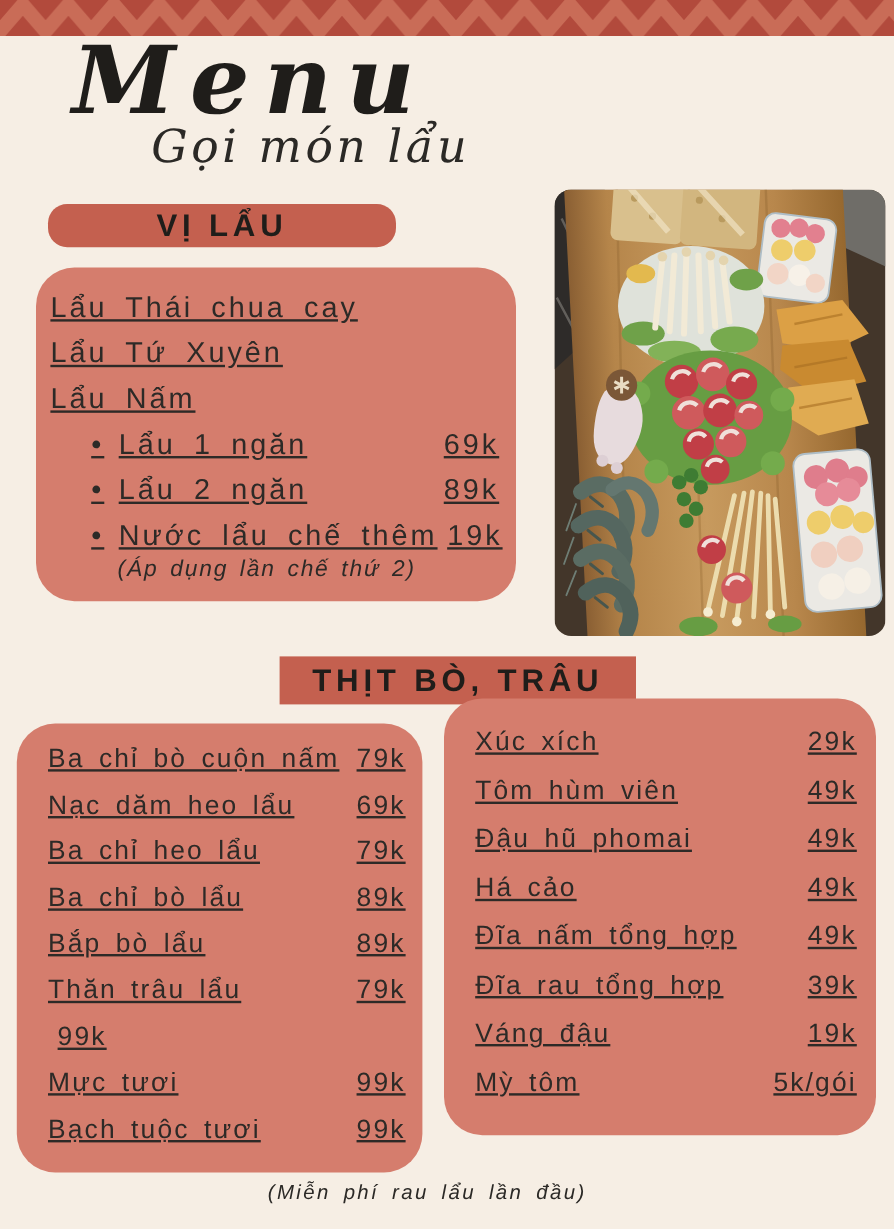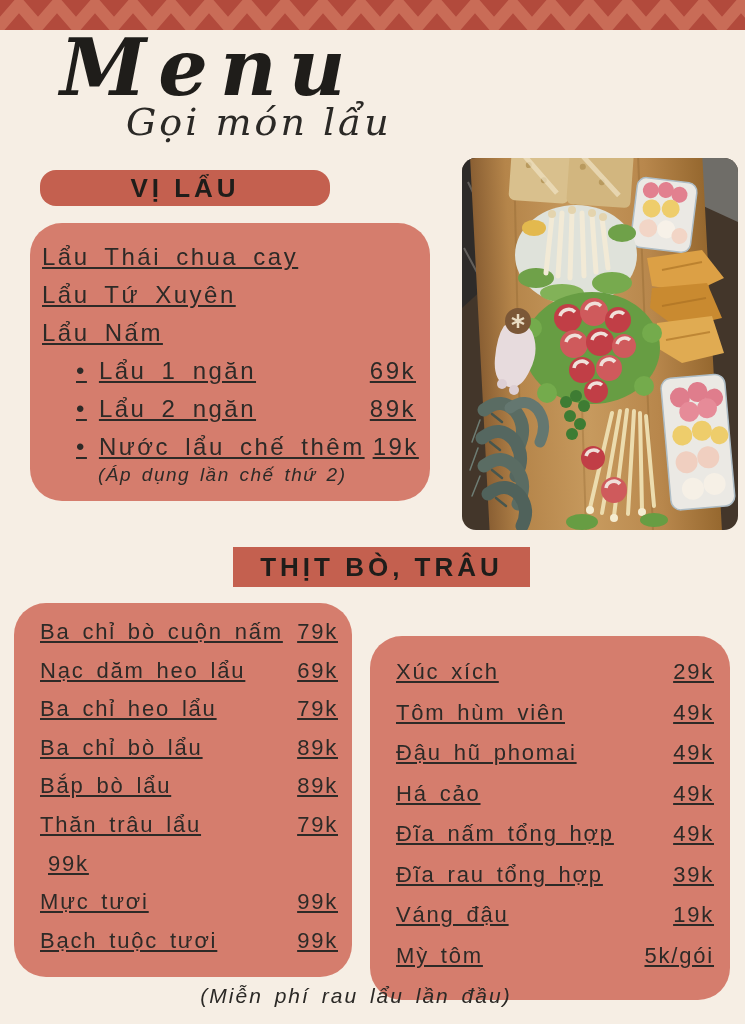--- a/index.html
+++ b/index.html
@@ -29,21 +29,21 @@
   }
   .band-vi-lau  { left:40px;  top:170px; width:290px; height:36px;border-radius:16px; }
   .band-thit    { left:233px; top:547px; width:297px; height:40px; }
 
   .panel {
     position:absolute; background:#d57d6d; border-radius:32px;
     box-sizing:border-box;
   }
   .panel-vi-lau { left:30px; top:223px; width:400px; height:278px; padding:15px 14px 0 12px; }
   .panel-left   { left:14px; top:603px; width:338px; height:374px; padding:10px 14px 0 26px; }
-  .panel-right  { left:370px; top:636px; width:360px; height:364px; padding:16px 16px 0 26px; }
+  .panel-right  { left:370px; top:582px; width:360px; height:364px; padding:16px 16px 0 26px; }
 
   .row { display:flex; justify-content:space-between; align-items:baseline;text-decoration:underline; }
   .vi-row   { line-height:38px; font-size:24px; letter-spacing:2.5px; word-spacing:6px; }
   .vi-row .label { white-space:nowrap; }
   .vi-row.bullet { padding-left:34px; }
   .bullet-char { margin-right:12px; }
   .note-line {
     padding-left:56px; font-size:19px; font-style:italic;
     letter-spacing:1.5px; line-height:24px; margin-top:-3px; word-spacing:3px;
   }
@@ -53,21 +53,21 @@
   .price { margin-left:8px; }
 
   .photo {
     position:absolute; left:462px; top:158px; width:276px; height:372px;
     border-radius:14px; overflow:hidden;
   }
   .photo svg { display:block; width:100%; height:100%; }
 
   .footer-note {
     position:absolute; left:0; top:984px; width:712px; text-align:center;
-    font-size:21px; font-style:italic; letter-spacing:2px; word-spacing:4px; color:#2b2926;
+    font-size:17px; font-style:italic; letter-spacing:2px; word-spacing:4px; color:#2b2926;
   }
 </style>
 </head>
 <body>
 
 <div class="page">
 
   <svg class="zigzag" preserveAspectRatio="none">
     <defs>
       <pattern id="zz" width="76" height="30" patternUnits="userSpaceOnUse">

